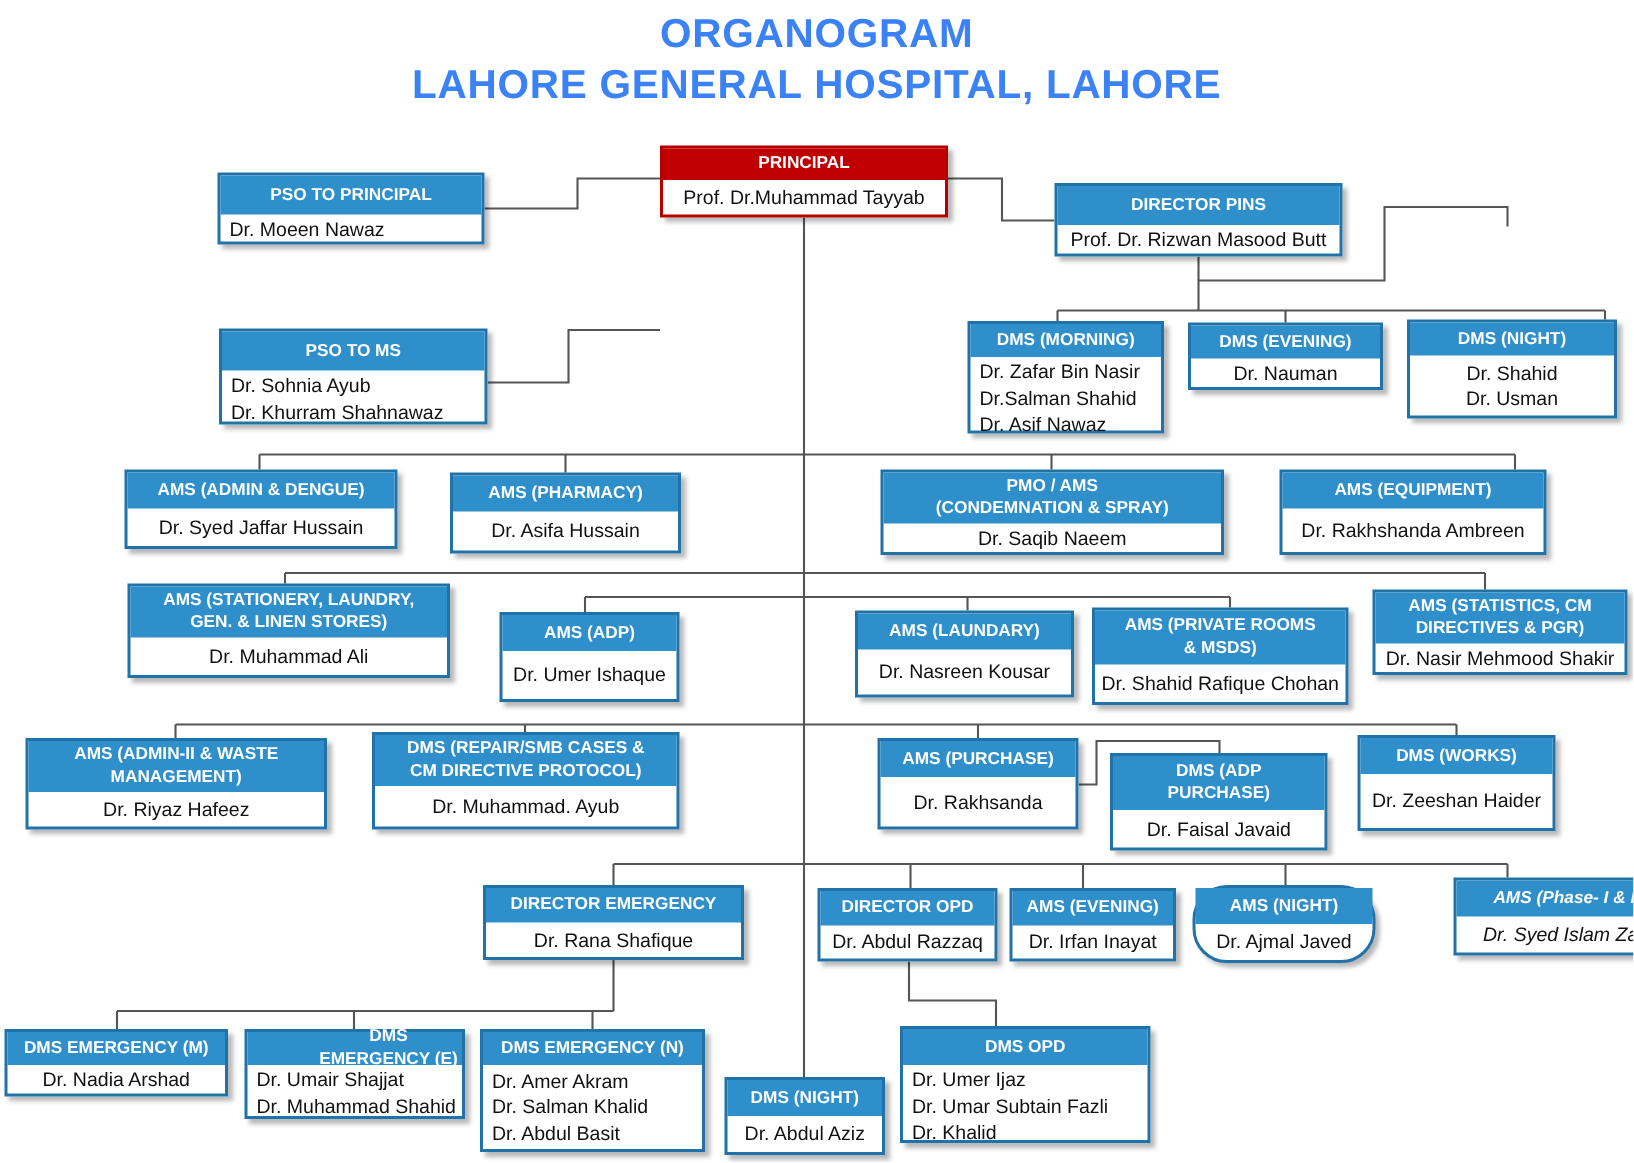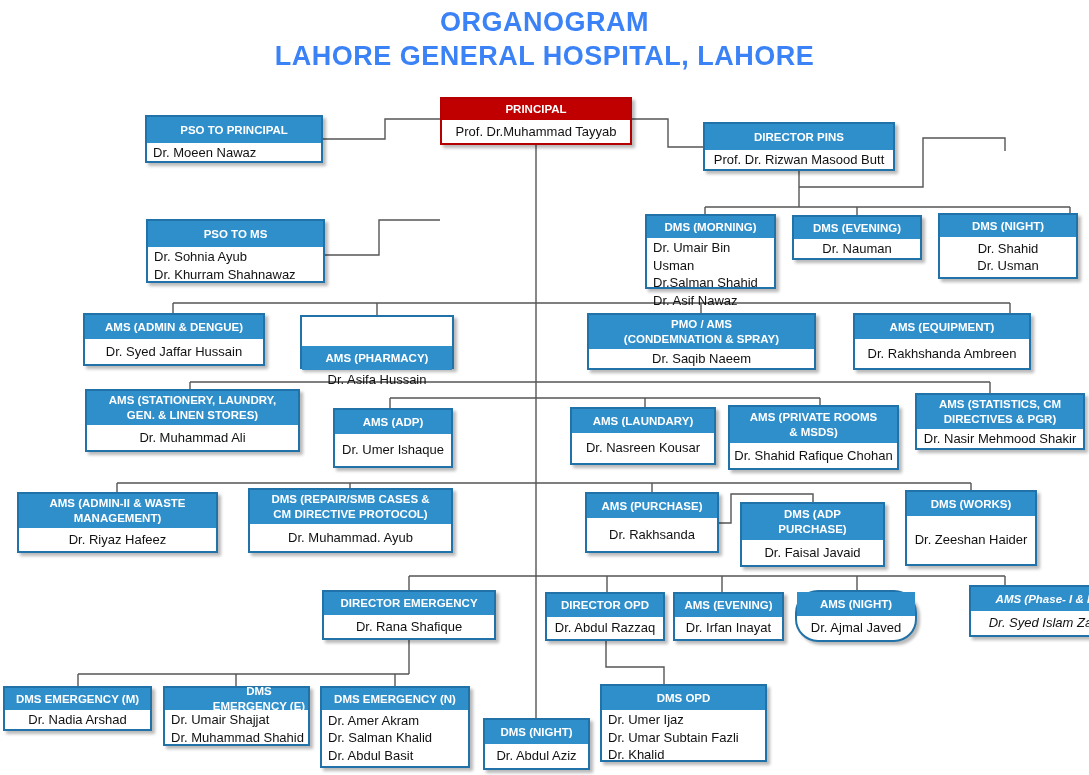--- a/index.html
+++ b/index.html
@@ -94,21 +94,21 @@
     <div class="node left" style="left: 146px; top: 219px; width: 179px; height: 64px;">
       <div class="nh" style="height: 26px;">PSO TO MS</div>
       <div class="nb">
         <div>Dr. Sohnia Ayub</div>
         <div>Dr. Khurram Shahnawaz</div>
       </div>
     </div>
     <div class="node left" style="left: 645px; top: 214px; width: 131px; height: 75px;">
       <div class="nh" style="height: 22px;">DMS (MORNING)</div>
       <div class="nb">
-        <div>Dr. Umair Bin Usman</div>
+        <div>Dr. Zafar Bin Nasir</div>
         <div>Dr.Salman Shahid</div>
         <div>Dr. Asif Nawaz</div>
       </div>
     </div>
     <div class="node" style="left: 792px; top: 215px; width: 130px; height: 45px;">
       <div class="nh" style="height: 22px;">DMS (EVENING)</div>
       <div class="nb">
         <div>Dr. Nauman</div>
       </div>
     </div>
@@ -119,21 +119,21 @@
         <div>Dr. Usman</div>
       </div>
     </div>
     <div class="node" style="left: 83px; top: 313px; width: 182px; height: 53px;">
       <div class="nh" style="height: 24px;">AMS (ADMIN &amp; DENGUE)</div>
       <div class="nb">
         <div>Dr. Syed Jaffar Hussain</div>
       </div>
     </div>
     <div class="node" style="left: 300px; top: 315px; width: 154px; height: 54px;">
-      <div class="nh" style="height: 24px; margin-top: 29px;">AMS (PHARMACY)</div>
+      <div class="nh" style="height: 24px;">AMS (PHARMACY)</div>
       <div class="nb">
         <div>Dr. Asifa Hussain</div>
       </div>
     </div>
     <div class="node" style="left: 587px; top: 313px; width: 229px; height: 57px;">
       <div class="nh" style="height: 34px;">PMO / AMS
 (CONDEMNATION &amp; SPRAY)</div>
       <div class="nb">
         <div>Dr. Saqib Naeem</div>
       </div>
@@ -197,21 +197,21 @@
         <div>Dr. Rakhsanda</div>
       </div>
     </div>
     <div class="node" style="left: 740px; top: 502px; width: 145px; height: 65px;">
       <div class="nh" style="height: 36px;">DMS (ADP
 PURCHASE)</div>
       <div class="nb">
         <div>Dr. Faisal Javaid</div>
       </div>
     </div>
-    <div class="node" style="left: 905px; top: 490px; width: 132px; height: 76px;">
+    <div class="node" style="left: 905px; top: 490px; width: 132px; height: 64px;">
       <div class="nh" style="height: 24px;">DMS (WORKS)</div>
       <div class="nb">
         <div>Dr. Zeeshan Haider</div>
       </div>
     </div>
     <div class="node" style="left: 322px; top: 590px; width: 174px; height: 50px;">
       <div class="nh" style="height: 23px;">DIRECTOR EMERGENCY</div>
       <div class="nb">
         <div>Dr. Rana Shafique</div>
       </div>

